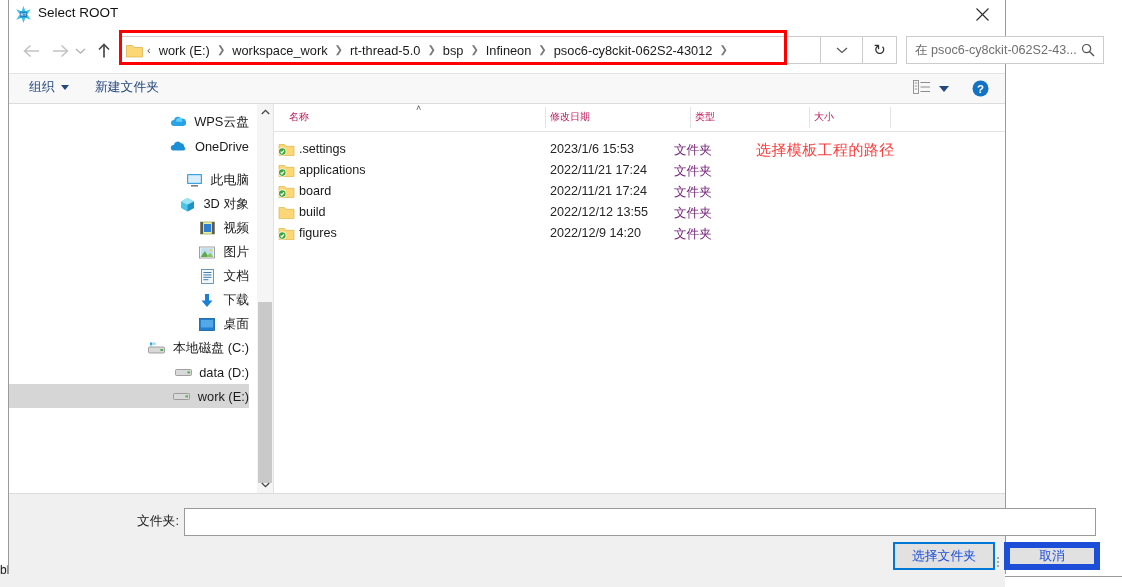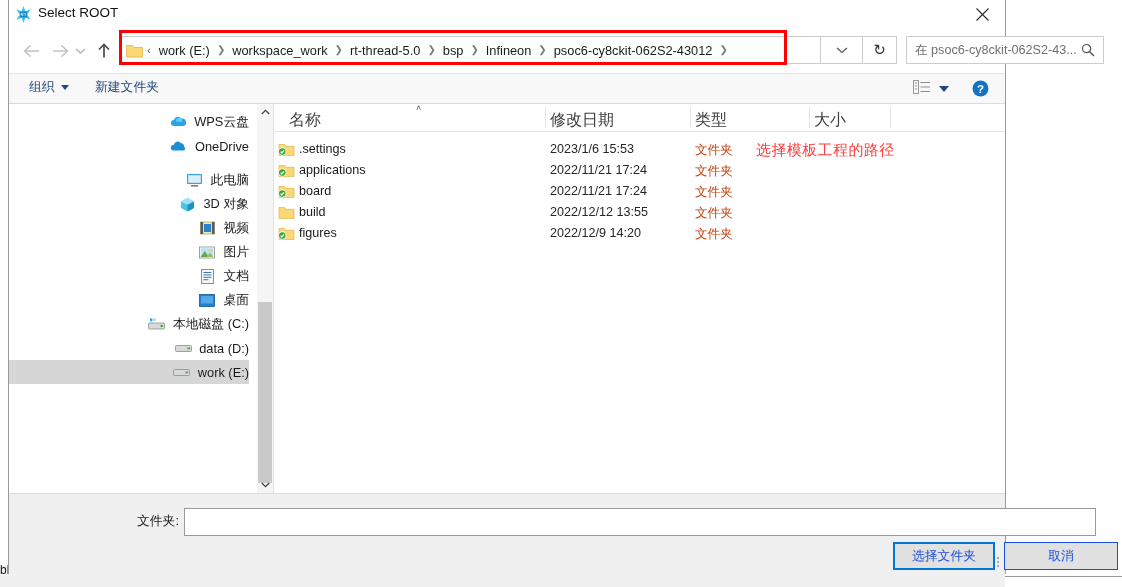--- a/index.html
+++ b/index.html
@@ -304,22 +304,22 @@
     background: #ffffff;
   }
   .colhead {
     position: relative;
     height: 27px;
     border-bottom: 1px solid #e4e4e4;
   }
   .col {
     position: absolute;
     top: 6px;
-    font-size: 16px;
-    color: #404040;
+    font-size: 10px;
+    color: #be185d;
   }
   .col-div {
     position: absolute;
     top: 3px;
     width: 1px; height: 21px;
     background: #e4e4e4;
   }
   .sort-ind {
     position: absolute;
     top: 0px;
@@ -329,21 +329,21 @@
   }
   .row {
     position: relative;
     height: 21px;
     font-size: 12.6px;
     color: #1a1a1a;
   }
   .cell { position: absolute; top: 3px; white-space: nowrap; }
   .cell-name { left: 25px; }
   .cell-date { left: 276px; color: #262626; }
-  .cell-type { left: 421px; color: #c2410c; }
+  .cell-type { left: 400px; color: #701a75; }
   .folder-ico {
     position: absolute;
     left: 4px; top: 3px;
     width: 17px; height: 15px;
   }
   .annot {
     position: absolute;
     left: 482px; top: 37px;
     font-size: 15px;
     color: #fe3c3c;
@@ -382,22 +382,22 @@
     background: #e1e1e1;
   }
   .btn-primary {
     left: 893px; top: 542px;
     width: 102px;
     background: #e1e1e1;
     border: 2px solid #0078d7;
   }
   .btn-secondary {
     left: 1004px; top: 542px;
-    width: 114px;
-    border: 1px solid #1d4ed8;
+    width: 96px;
+    border: 6px solid #1d4ed8;
   }
   .grip {
     position: absolute;
     right: 4px; bottom: 4px;
     width: 12px; height: 12px;
   }
   .grip i {
     position: absolute;
     width: 2px; height: 2px;
     background: #a9a9a9;
@@ -612,20 +612,29 @@
               <rect x="0.5" y="0.5" width="12" height="14" fill="#f2f7fb" stroke="#5b8fb5" stroke-width="0.9"></rect>
               <rect x="2.4" y="3" width="8" height="1" fill="#3f7da8"></rect>
               <rect x="2.4" y="5.4" width="8" height="1" fill="#3f7da8"></rect>
               <rect x="2.4" y="7.8" width="8" height="1" fill="#3f7da8"></rect>
               <rect x="2.4" y="10.2" width="5" height="1" fill="#3f7da8"></rect>
             </svg>
           </span>
           <span>文档</span>
         </div>
 
+        <div class="sb-item indent">
+          <span class="sb-icon">
+            <svg width="14" height="15" viewBox="0 0 14 15">
+              <rect x="5" y="1" width="4" height="7" fill="#1d7fd4"></rect>
+              <polygon points="1.5,7.5 12.5,7.5 7,14" fill="#1d7fd4"></polygon>
+            </svg>
+          </span>
+          <span>下载</span>
+        </div>
 
 
         <div class="sb-item indent">
           <span class="sb-icon">
             <svg width="16" height="13" viewBox="0 0 16 13">
               <rect x="0.5" y="0.5" width="15" height="12" fill="#1f7fd0" stroke="#145b99" stroke-width="0.8"></rect>
               <rect x="2" y="2" width="12" height="7.5" fill="#53a8e8"></rect>
             </svg>
           </span>
           <span>桌面</span>

